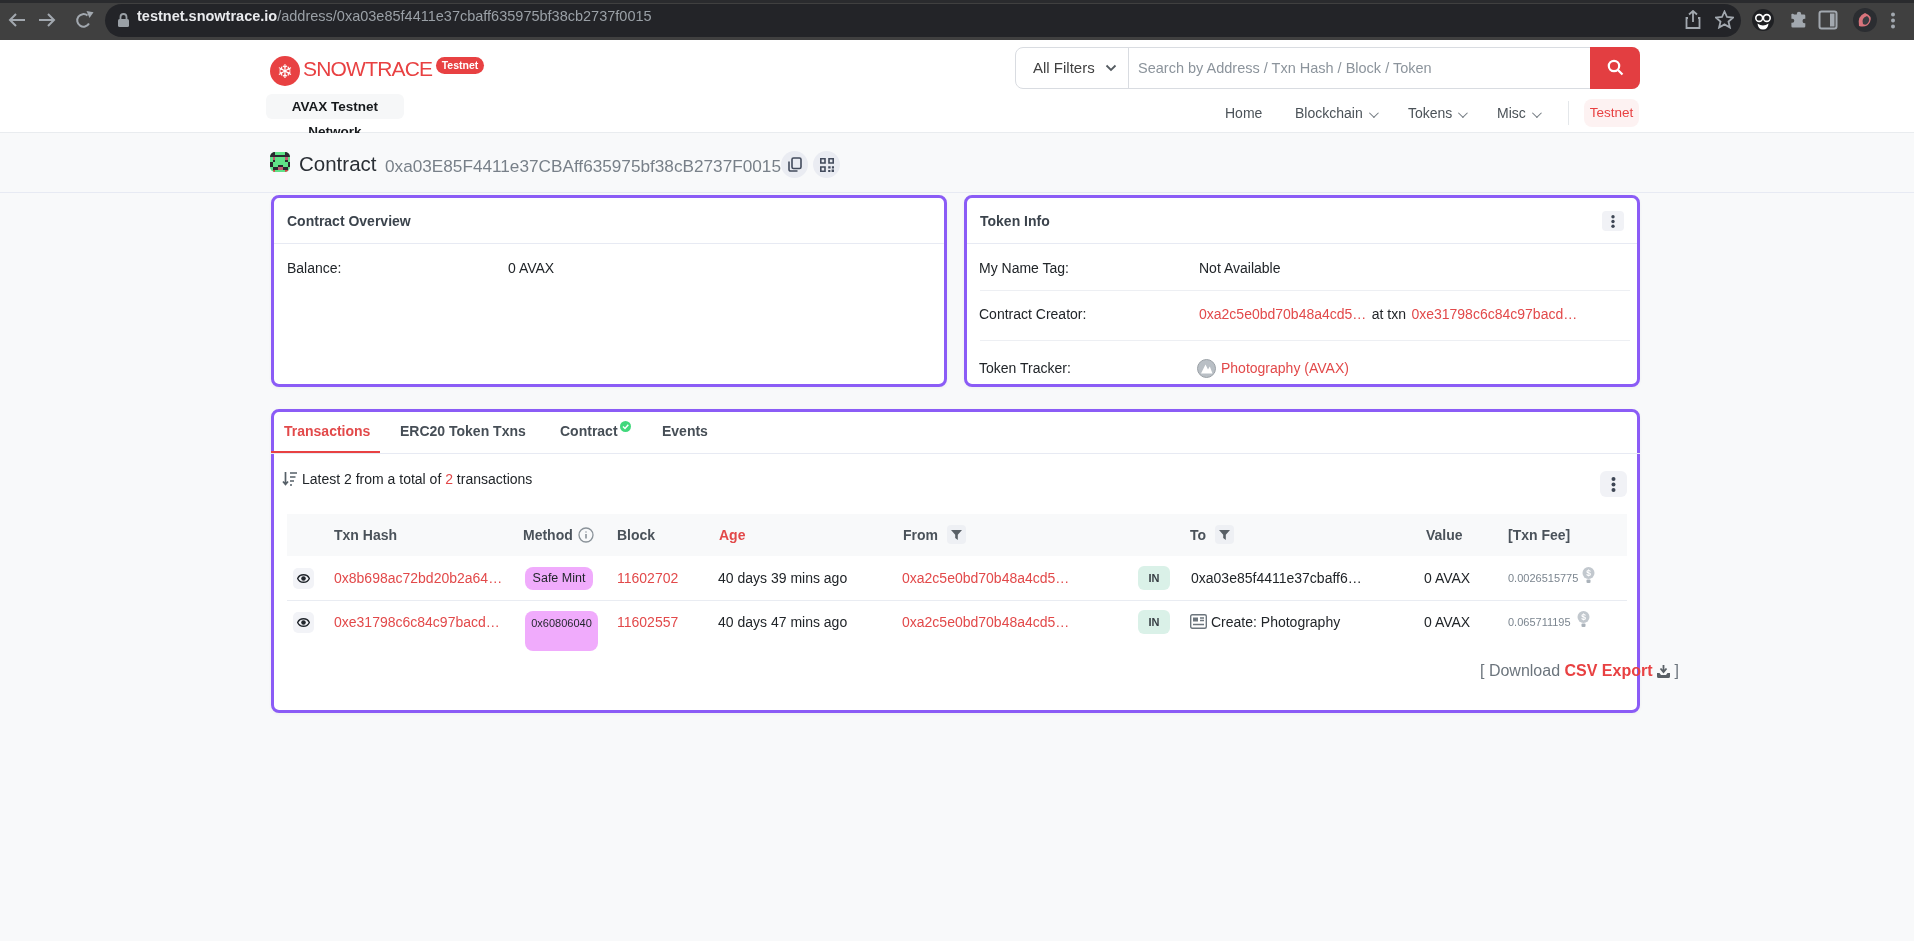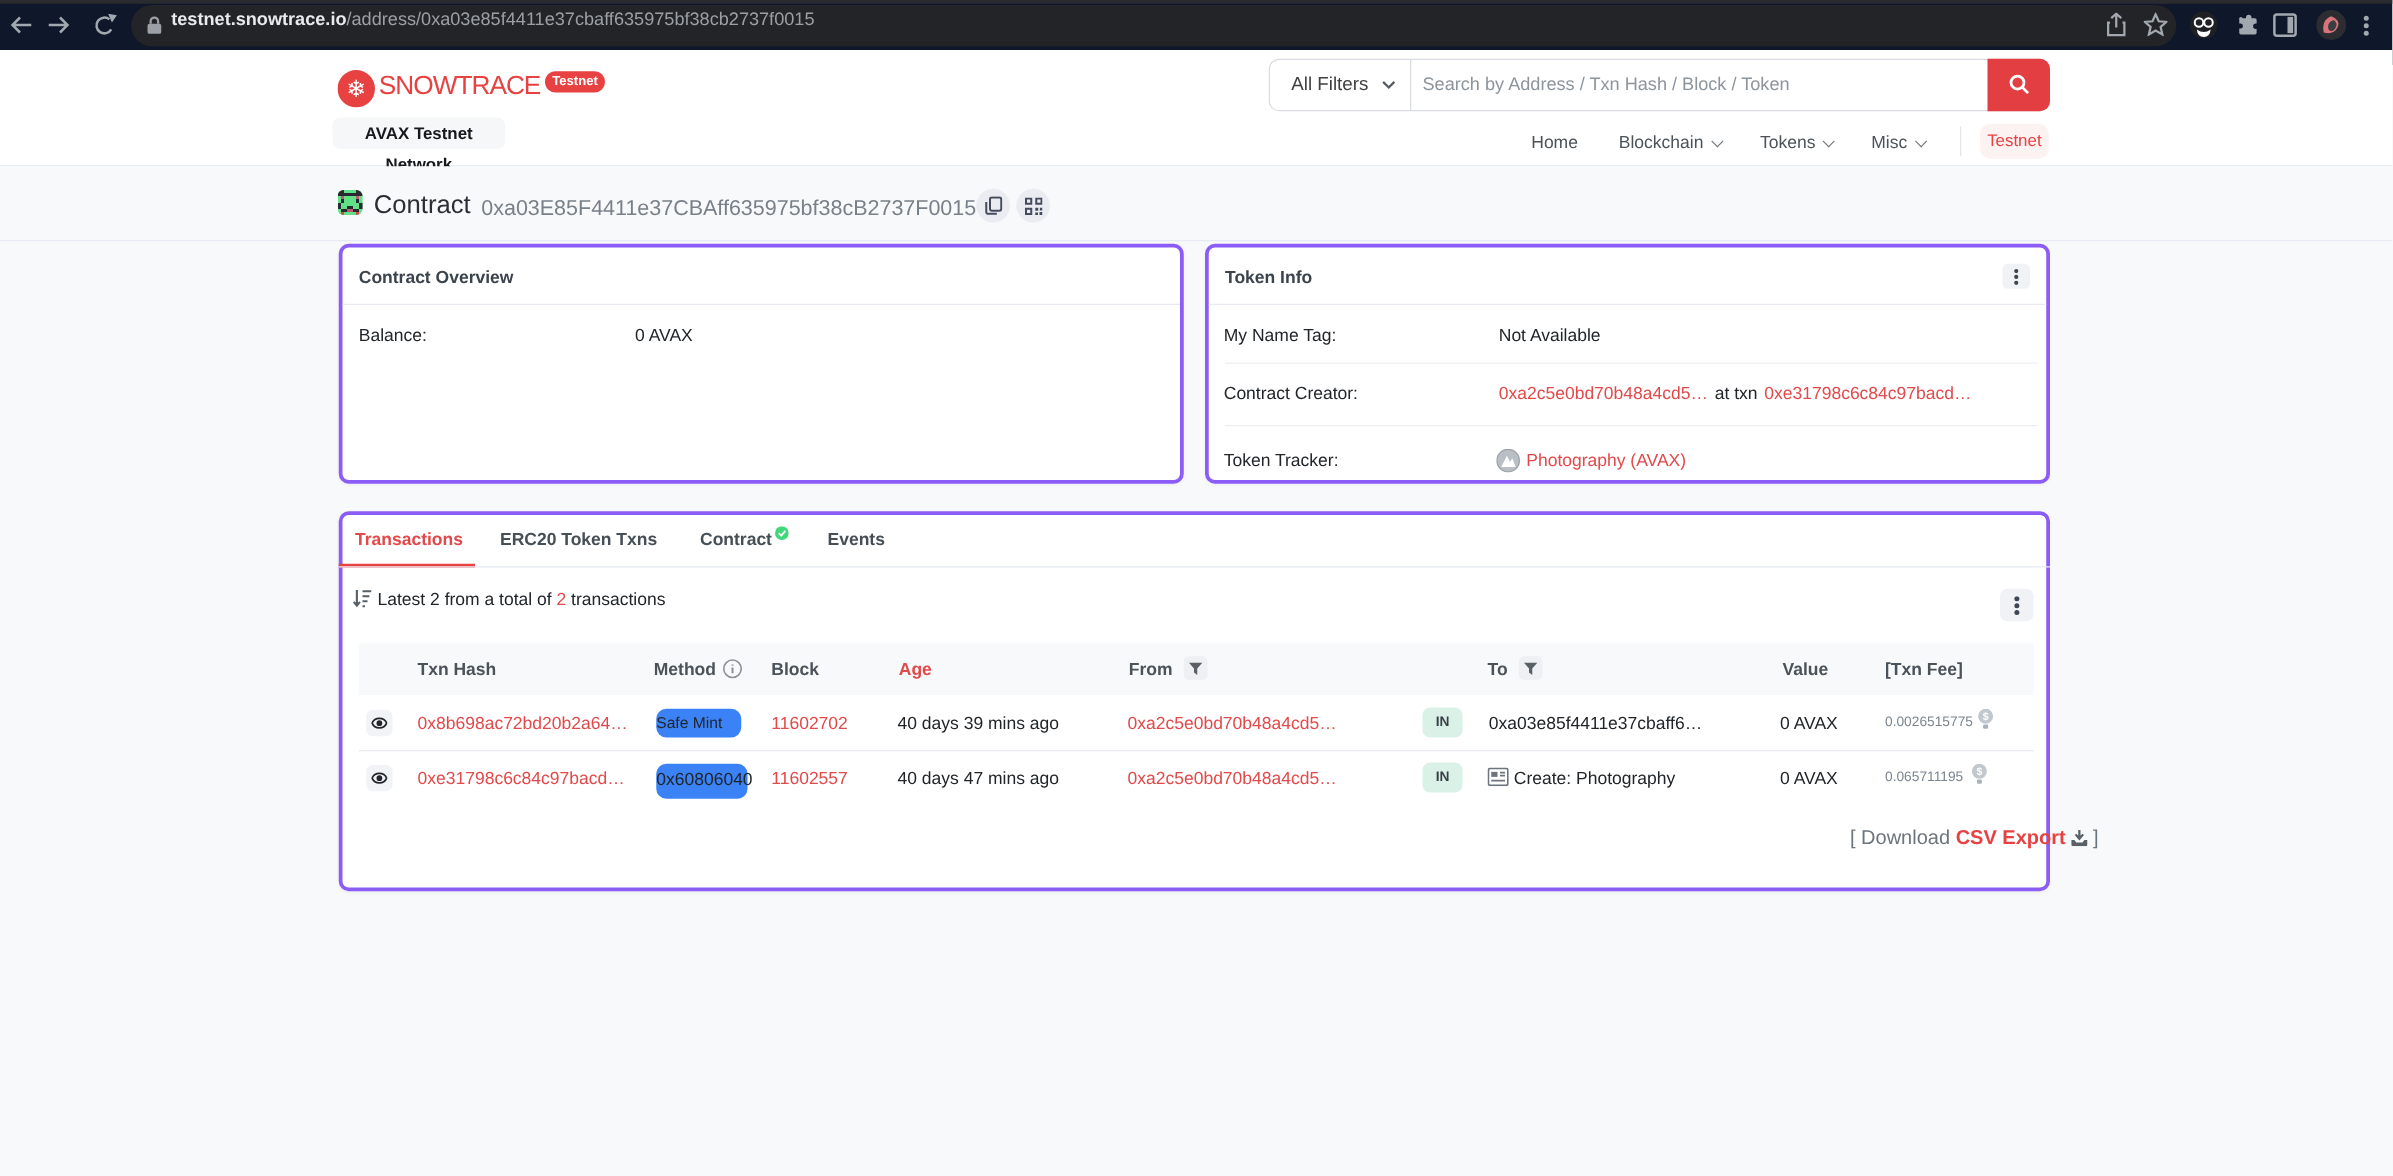--- a/index.html
+++ b/index.html
@@ -3,21 +3,21 @@
 <meta charset="utf-8">
 <style>
   * { margin:0; padding:0; box-sizing:border-box; }
   html,body { width:1914px; height:941px; }
   body { font-family:"Liberation Sans",sans-serif; background:#f8f9fa; position:relative; overflow:hidden; will-change:transform; }
   .abs { position:absolute; }
   .r { color:#e2494a !important; }
   svg { display:block; }
 
   
-  .chrome { position:absolute; left:0; top:0; width:1914px; height:52px; background:#0f172a; }
+  .chrome { position:absolute; left:0; top:0; width:1914px; height:52px; background:#404040; }
   .chrome .topline { position:absolute; left:0; top:0; width:100%; height:3px; background:#2a2b2e; }
   .urlpill { position:absolute; left:105px; top:4px; width:1636px; height:33px; border-radius:17px; background:#232428; }
   .urltext { position:absolute; left:137px; top:0; height:33px; line-height:33px; font-size:14.5px; color:#9aa0a6; white-space:nowrap; }
   .urltext b { color:#e9eaed; font-weight:bold; }
 
   
   .hdr { position:absolute; left:0; top:40px; width:1914px; height:93px; background:#fff; border-bottom:1px solid #e9ecef; }
   .logotext { position:absolute; left:303px; top:57px; font-size:21px; font-weight:normal; letter-spacing:-0.8px; color:#e84142; }
   .tnbadge { position:absolute; left:436px; top:57px; width:48px; height:17px; border-radius:9px; background:#e84142; color:#fff; font-size:10.5px; font-weight:bold; text-align:center; line-height:17px; }
   .avaxpill { position:absolute; left:266px; top:94px; width:138px; height:25px; background:#f6f7f8; border-radius:6px; font-size:13.5px; color:#16191c; text-align:center; line-height:25px; font-weight:700; }
@@ -54,21 +54,21 @@
 
   
   .tab { position:absolute; top:419px; height:24px; line-height:24px; font-size:14px; font-weight:bold; color:#464e56; }
   .tabline { position:absolute; left:271px; top:451px; width:109px; height:3px; background:#e84142; }
 
   
   .thead { position:absolute; left:287px; top:514px; width:1340px; height:42px; background:#f8f9fa; }
   .th { position:absolute; top:524px; height:22px; line-height:22px; font-size:14px; font-weight:bold; color:#4a525a; white-space:nowrap; }
   .td { position:absolute; height:22px; line-height:22px; font-size:14px; color:#212529; white-space:nowrap; }
   .rowline { position:absolute; left:287px; top:600px; width:1340px; height:1px; background:#e9ecf2; }
-  .badge { position:absolute; background:#3b82f6; border-radius:8px; color:#1f2429; }
+  .badge { position:absolute; background:#f0abfc; border-radius:8px; text-align:center; color:#1f2429; }
   .inb { position:absolute; width:32px; height:24px; background:#daf1e8; border-radius:6px; color:#383f45; font-size:11px; font-weight:bold; text-align:center; line-height:24px; }
   .fee { position:absolute; height:18px; line-height:18px; font-size:11px; color:#7b858f; }
   .eyebtn { position:absolute; left:293px; width:21px; height:21px; background:#f2f3f7; border-radius:5px; }
 </style>
 </head>
 <body>
 
 <div class="chrome">
   <div class="topline"></div>
   <svg class="abs" style="left:8px;top:11px" width="88" height="18" viewBox="0 0 88 18" fill="none" stroke="#a2a8af" stroke-width="2">
@@ -294,21 +294,21 @@
 
 <div class="rowline"></div>
 
 <div class="eyebtn" style="top:612px">
   <svg style="margin:5px auto 0" width="13" height="11" viewBox="0 0 24 19">
       <path d="M12 2.5 C6 2.5 2.5 6.5 1.2 9.5 C2.5 12.5 6 16.5 12 16.5 C18 16.5 21.5 12.5 22.8 9.5 C21.5 6.5 18 2.5 12 2.5 Z" fill="none" stroke="#21262c" stroke-width="2.6"></path>
       <circle cx="12" cy="9.5" r="4.2" fill="#21262c"></circle>
     </svg>
 </div>
 <div class="td r" style="left:334px;top:611px">0xe31798c6c84c97bacd…</div>
-<div class="badge" style="left:525px;top:611px;width:73px;height:28px;line-height:24px;font-size:14px">0x60806040</div>
+<div class="badge" style="left:525px;top:611px;width:73px;height:40px;line-height:24px;font-size:11px">0x60806040</div>
 <div class="td r" style="left:617px;top:611px">11602557</div>
 <div class="td" style="left:718px;top:611px">40 days 47 mins ago</div>
 <div class="td r" style="left:902px;top:611px">0xa2c5e0bd70b48a4cd5…</div>
 <div class="inb" style="left:1138px;top:610px">IN</div>
 <svg class="abs" style="left:1190px;top:614px" width="17" height="15" viewBox="0 0 17 15" fill="none" stroke="#6c757d" stroke-width="1.4">
   <rect x="0.7" y="0.7" width="15.6" height="13.6" rx="1.5"></rect>
   <rect x="3" y="3.5" width="5" height="4" fill="#6c757d" stroke="none"></rect>
   <path d="M10 4 H14 M10 6.5 H14 M3 10.5 H14"></path>
 </svg>
 <div class="td" style="left:1211px;top:611px">Create: Photography</div>

